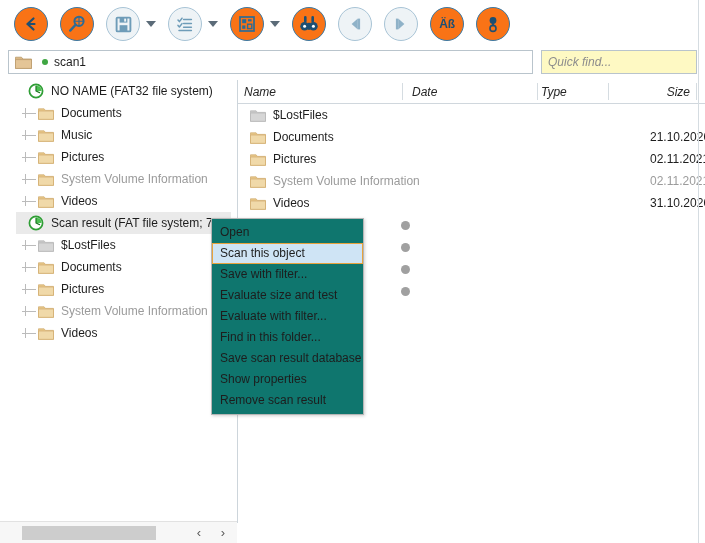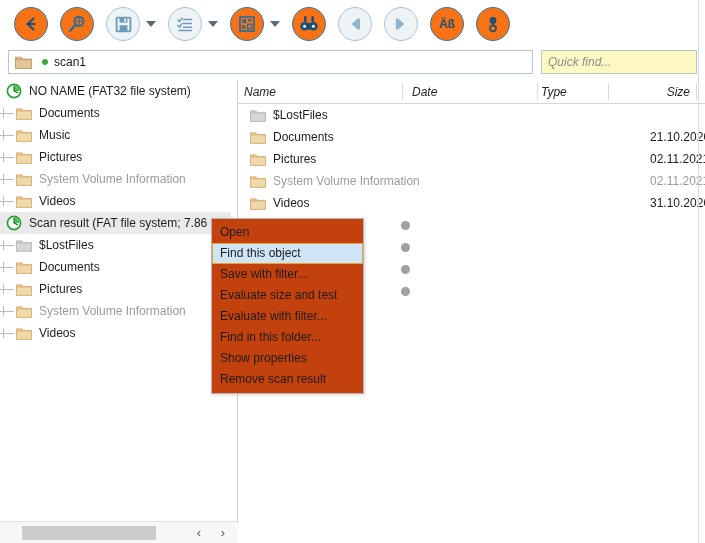--- a/index.html
+++ b/index.html
@@ -128,22 +128,24 @@
     width: 467px; height: 463px;
     background: #fff;
     overflow: hidden;
   }
 
   
   .trow {
     height: 22px;
     display: flex;
     align-items: center;
+    padding-left: 6px;
     box-sizing: border-box;
     white-space: nowrap;
+    margin-left: 16px;
   }
   .trow.sel { background: #eaeaea; }
   .trow .tlabel { font-size: 12px; color: #1d1d1d; }
   .trow.greyed .tlabel { color: #9b9b9b; }
   .trow .hline {
     width: 14px; height: 10px;
     flex: 0 0 auto;
     margin-right: 2px;
     background-image:
       linear-gradient(to right, #b0b0b0 1px, transparent 1px),
@@ -196,21 +198,21 @@
   .graydot {
     width: 9px; height: 9px; border-radius: 50%;
     background: #a0a0a0;
   }
 
   
   #ctxmenu {
     position: absolute;
     left: 211px; top: 218px;
     width: 153px;
-    background: #c2410c;
+    background: #0f766e;
     border: 1px solid #b6b6b6;
     box-shadow: 1px 1px 3px rgba(0,0,0,.18);
     padding: 3px 0;
     box-sizing: border-box;
     z-index: 50;
   }
   .mitem {
     height: 21px;
     line-height: 21px;
     padding-left: 8px;
@@ -571,25 +573,26 @@
         </div>
         <div class="c c-date" style="left:163px;">
           <span class="graydot"></span>
         </div>
       </div>
     </div>
 </div>
 
 <div id="ctxmenu">
     <div class="mitem">Open</div>
-    <div class="mitem hl">Find this object</div>
+    <div class="mitem hl">Scan this object</div>
     <div class="mitem">Save with filter...</div>
     <div class="mitem">Evaluate size and test</div>
     <div class="mitem">Evaluate with filter...</div>
     <div class="mitem">Find in this folder...</div>
+    <div class="mitem">Save scan result database</div>
     <div class="mitem">Show properties</div>
     <div class="mitem">Remove scan result</div>
   </div>
 
 <div id="hscroll">
   <div id="hthumb"></div>
   <div class="sbar-btn" id="sb-left">‹</div>
   <div class="sbar-btn" id="sb-right">›</div>
 </div>
 

